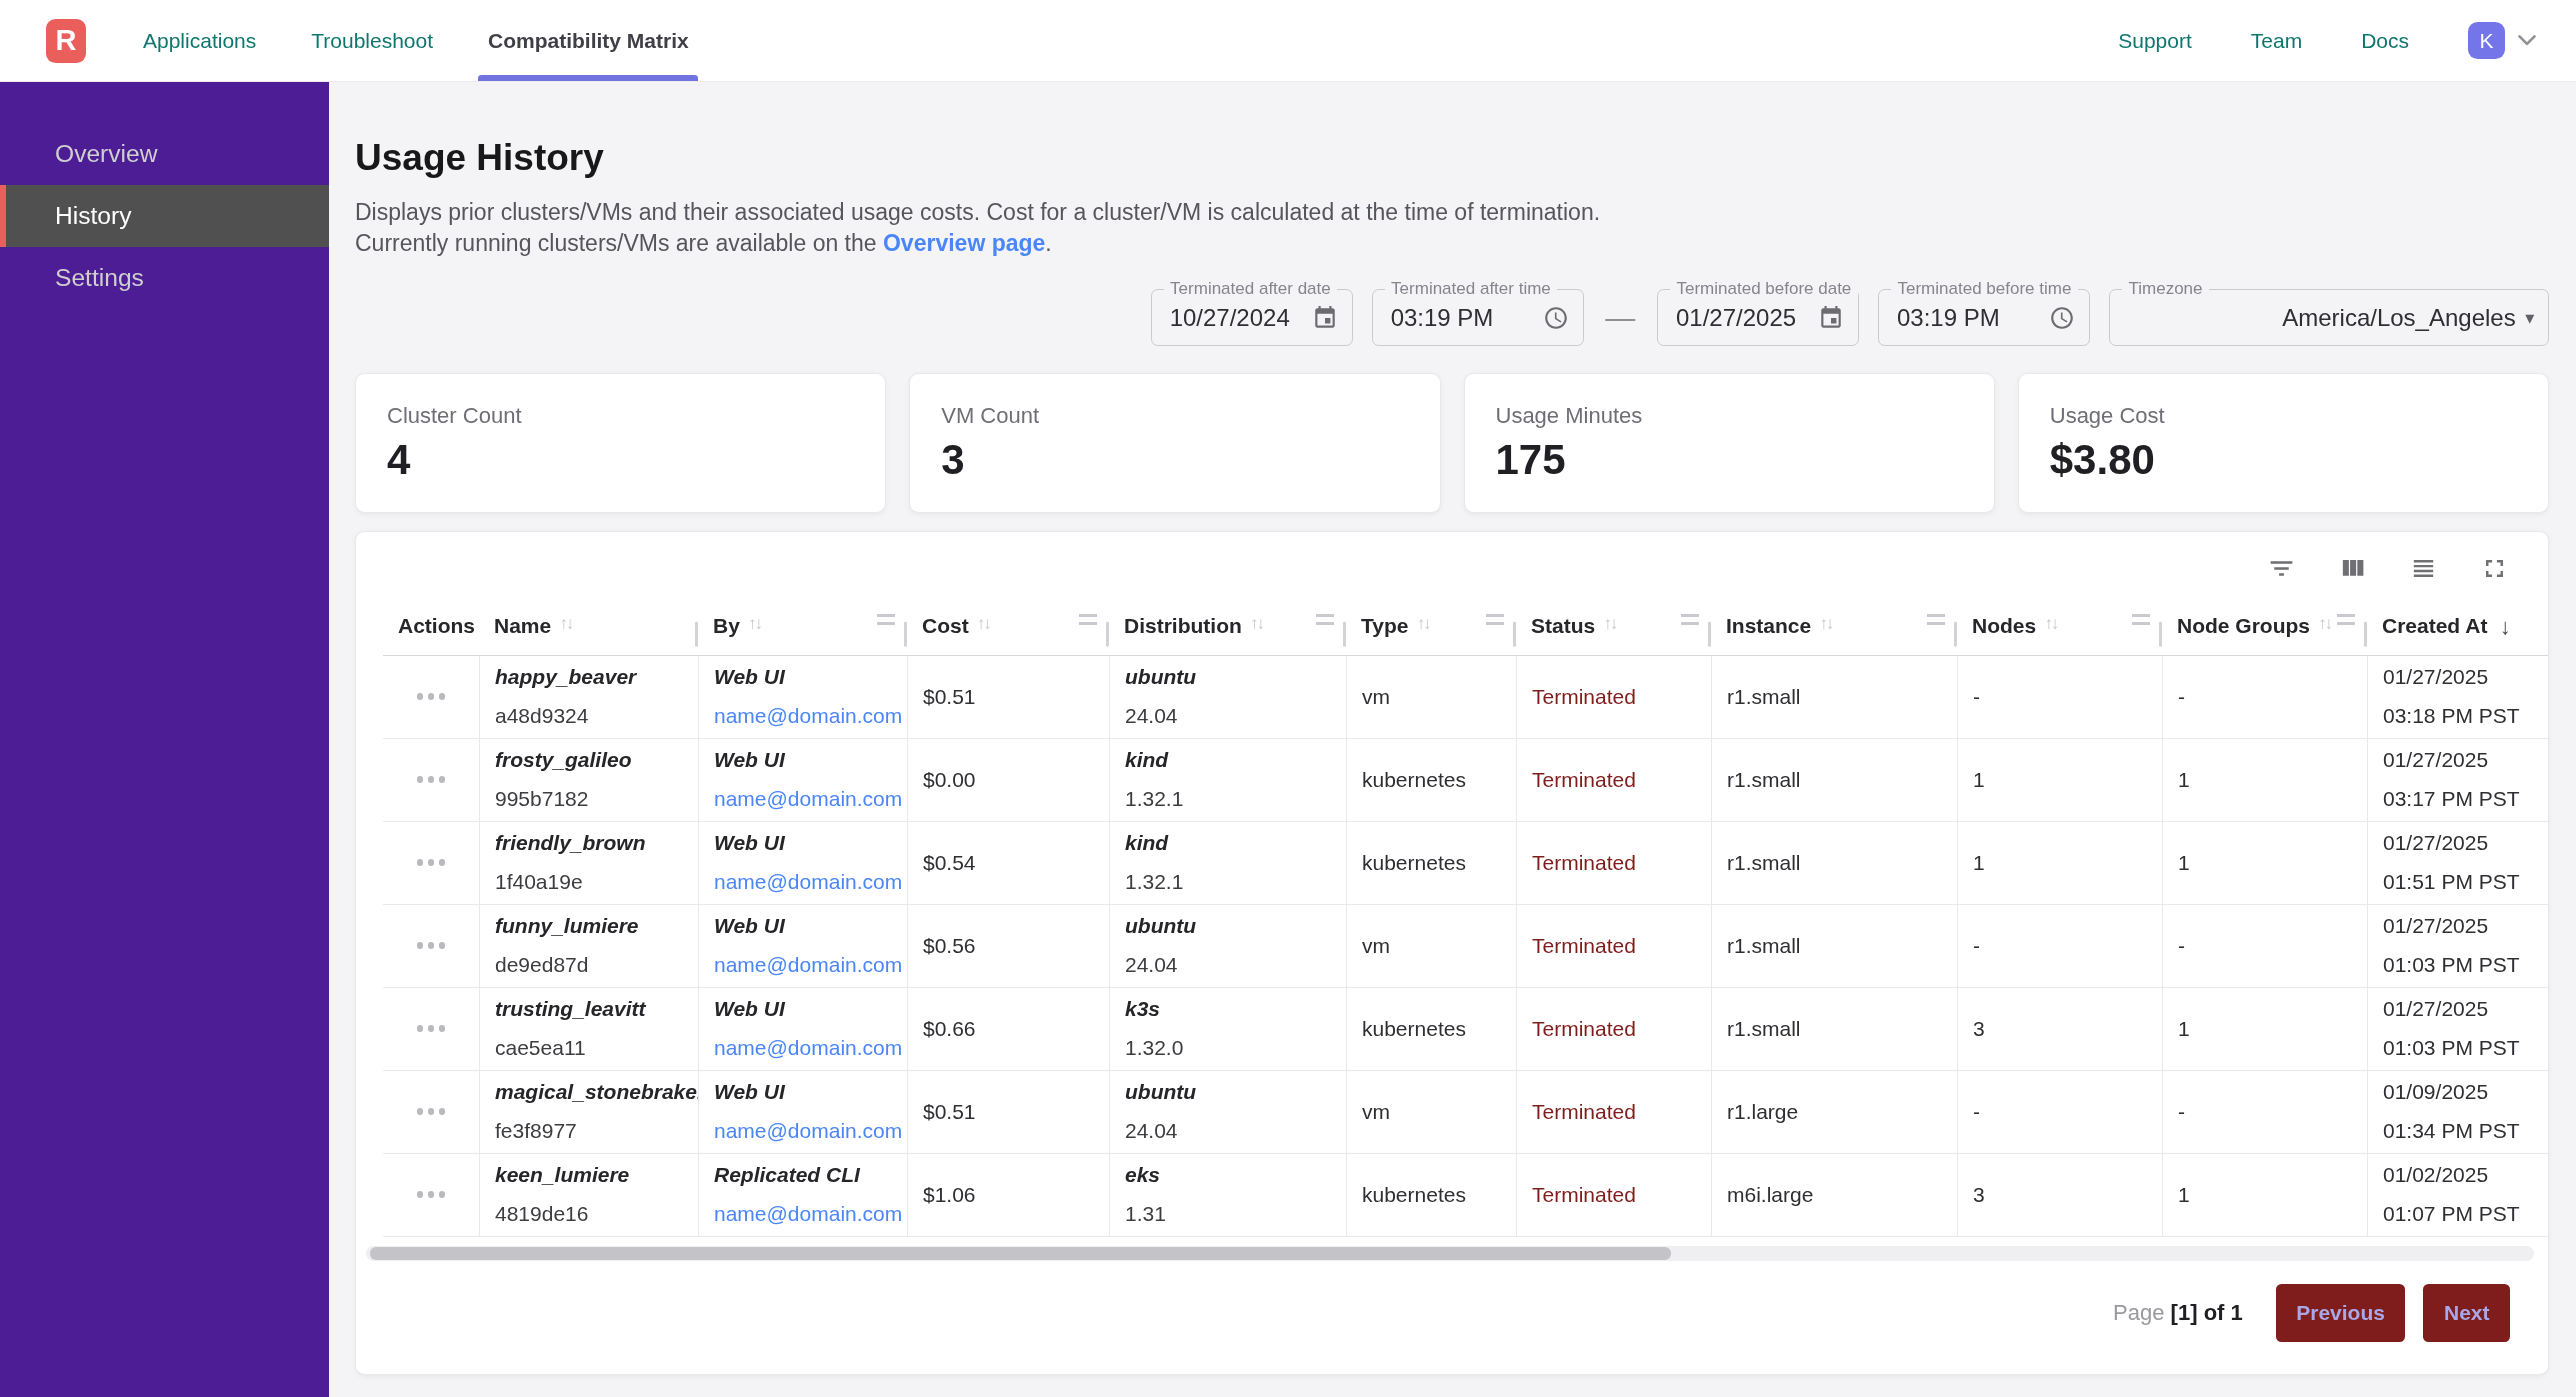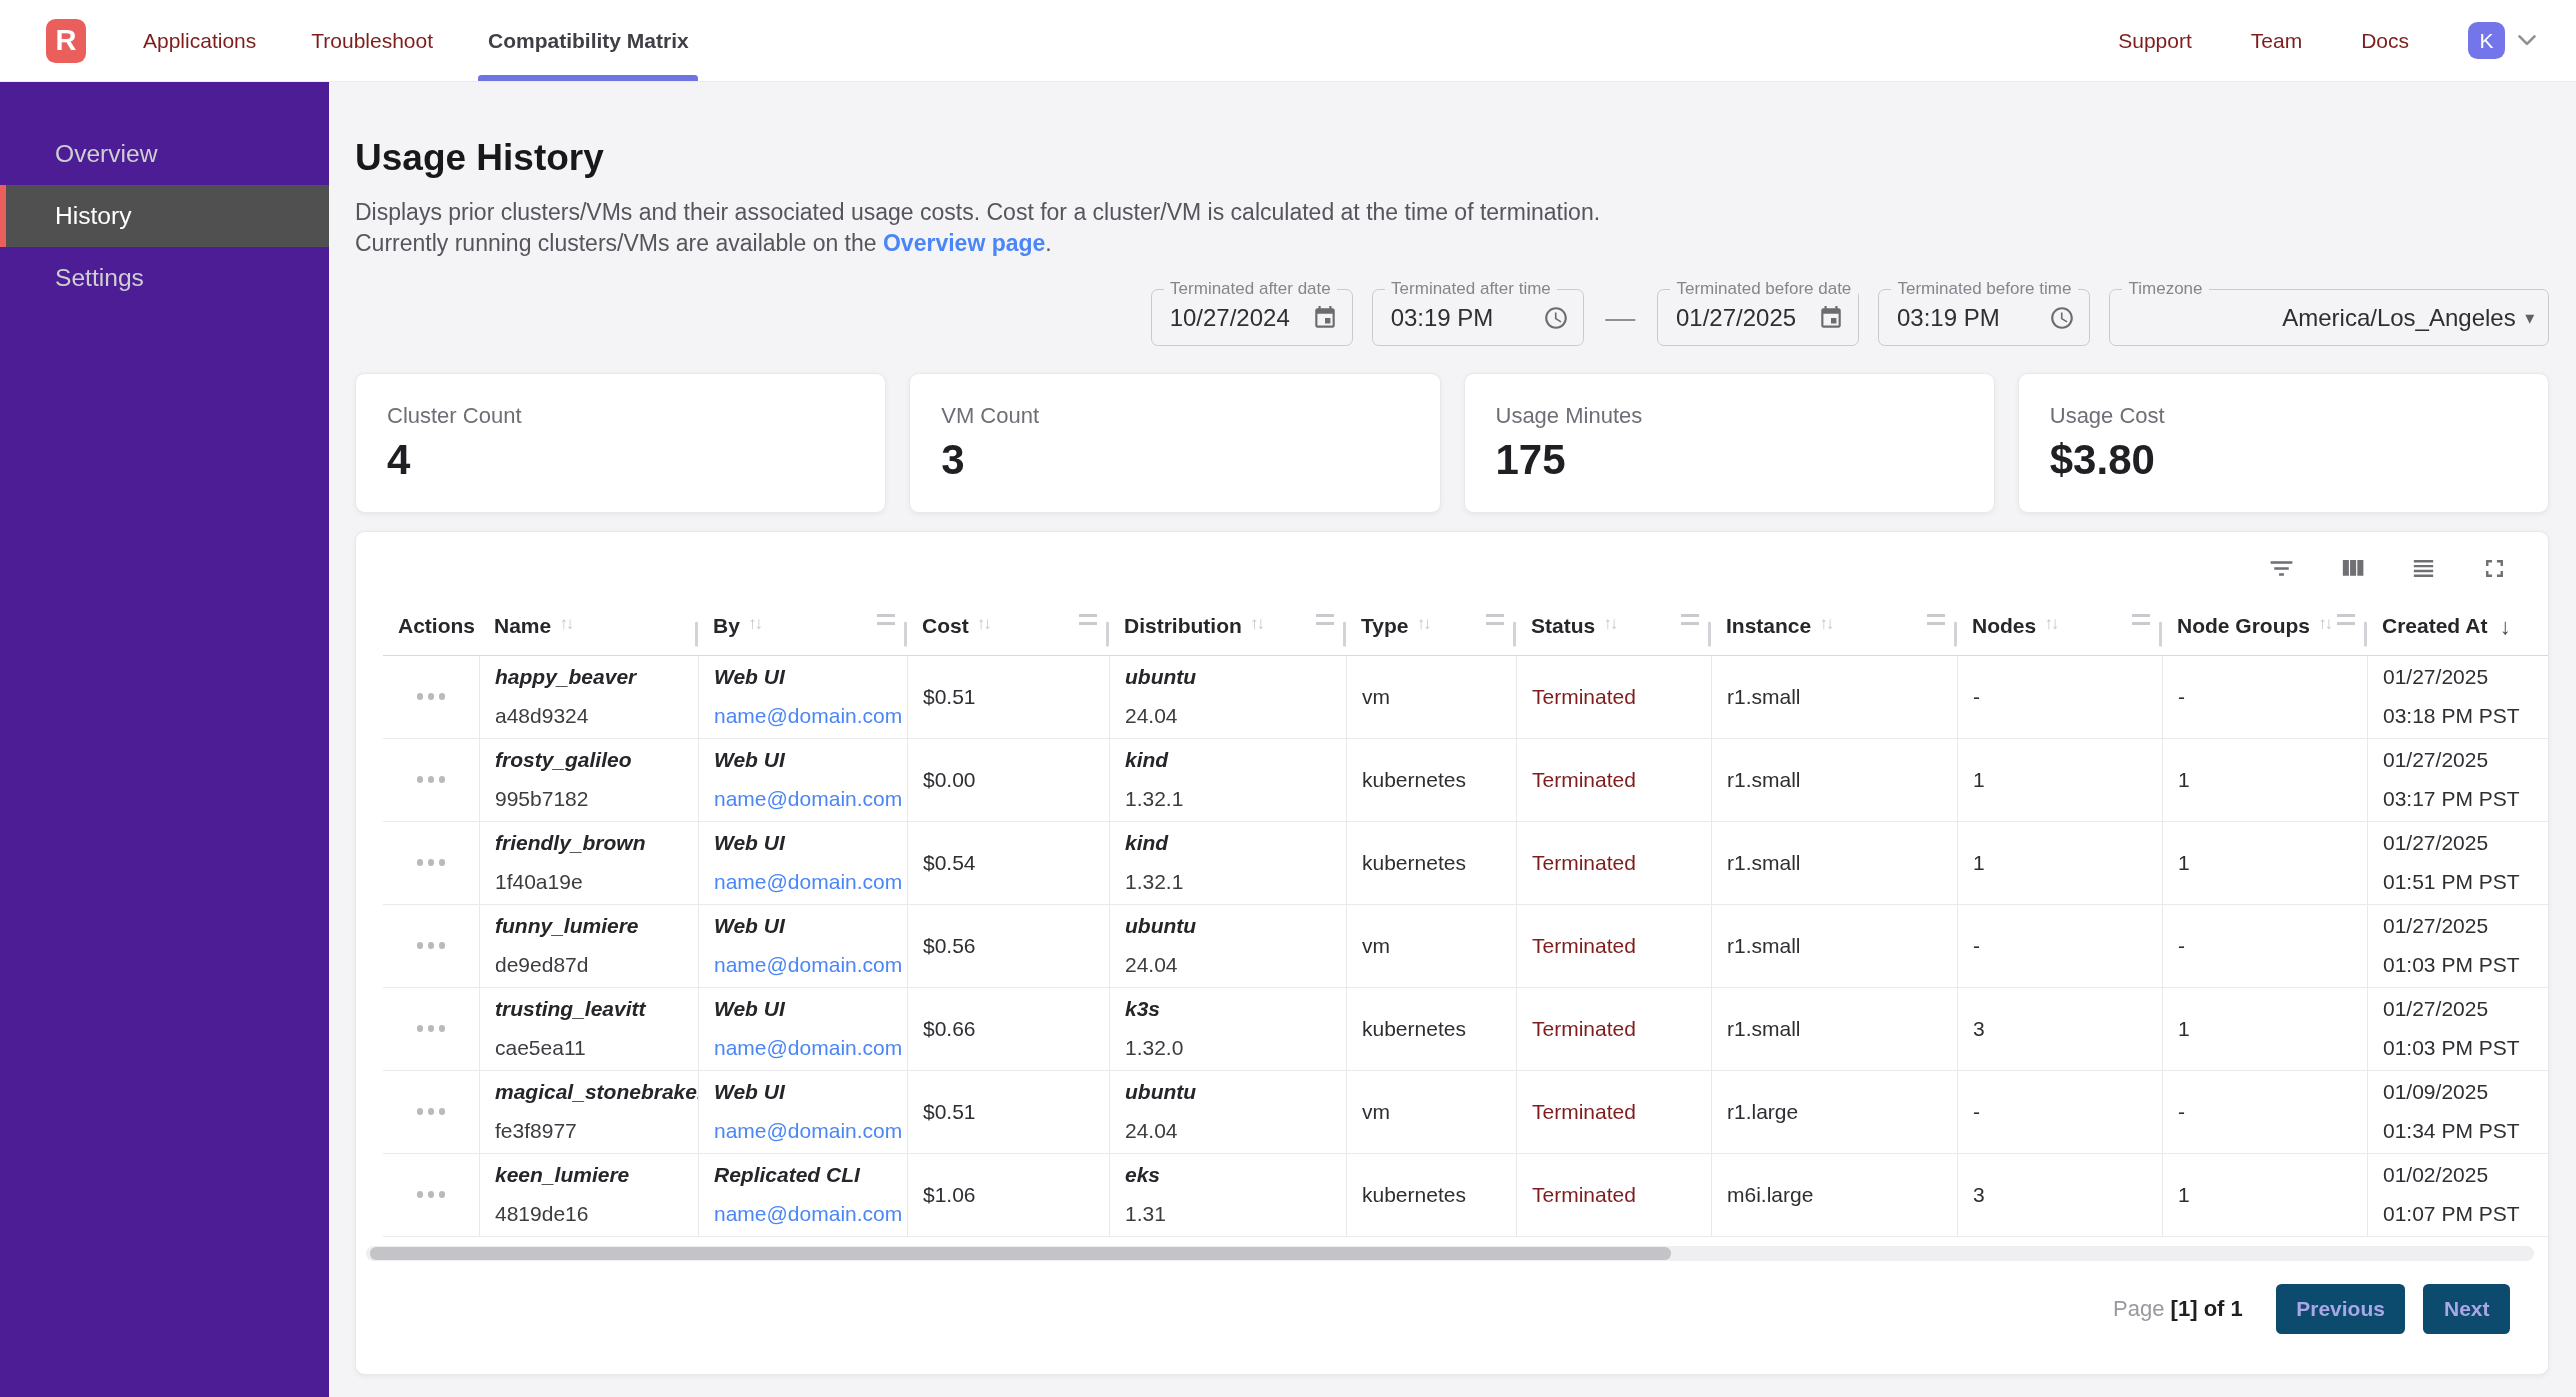--- a/index.html
+++ b/index.html
@@ -14,21 +14,21 @@
   .topnav {
     height:82px; background:#ffffff; display:flex; align-items:center;
     border-bottom:0.7px solid #ececef; flex:0 0 auto; position:relative; z-index:5;
   }
   .logo {
     width:40px; height:44px; border-radius:9.6px; background:#ea5e5c; color:#fff;
     display:flex; align-items:center; justify-content:center;
     font-size:29px; font-weight:700; margin-left:46px;
   }
   .nav-left { display:flex; gap:55px; margin-left:57px; height:100%; align-items:center; }
-  .nav-item { font-size:21px; color:#7f1d1d; height:100%; display:flex; align-items:center; position:relative; cursor:pointer; }
+  .nav-item { font-size:21px; color:#0f766e; height:100%; display:flex; align-items:center; position:relative; cursor:pointer; }
   .nav-item.active { color:#3f3f46; font-weight:700; }
   .nav-item.active .tab-underline {
     position:absolute; left:-9.6px; right:-9.6px; bottom:0; height:6.2px;
     background:#7173e0; border-radius:3.4px 3.4px 0 0;
   }
   .nav-spacer { flex:1; }
   .nav-right { display:flex; gap:59px; align-items:center; margin-right:38px; }
   .avatar-wrap { display:flex; align-items:center; gap:11px; cursor:pointer; }
   .avatar {
     width:37px; height:37px; border-radius:9.6px; background:#7375e8; color:#fff;
@@ -113,22 +113,22 @@
   .dot { width:6.2px; height:6.2px; border-radius:50%; background:#b9b9be; }
 
   .hscroll { margin:9.6px 13.7px 0 9.6px; height:15px; background:#efeff2; border-radius:7.5px; position:relative; }
   .hscroll-thumb { position:absolute; left:4.1px; top:1.4px; height:12.3px; width:60%; background:#c4c4c8; border-radius:6.2px; }
 
   .pagination { display:flex; justify-content:flex-end; align-items:center; gap:18px; margin:23px 38px 0 0; }
   .page-text { font-size:22px; margin-right:15px; }
   .page-text .muted { color:#98989f; }
   .page-text .strong { color:#202024; font-weight:700; }
   .pg-btn {
-    border:none; background:#0c4a6e; color:#a9a7e6; font-size:21px; font-weight:700;
-    height:50px; padding:0 20.5px; border-radius:5.5px; cursor:default; font-family:inherit;
+    border:none; background:#7f1d1d; color:#a9a7e6; font-size:21px; font-weight:700;
+    height:58px; padding:0 20.5px; border-radius:5.5px; cursor:default; font-family:inherit;
   }
 </style>
 </head>
 <body>
 
 <div class="screen">
 
   <div class="topnav">
     <div class="logo">
       <span>R</span>

